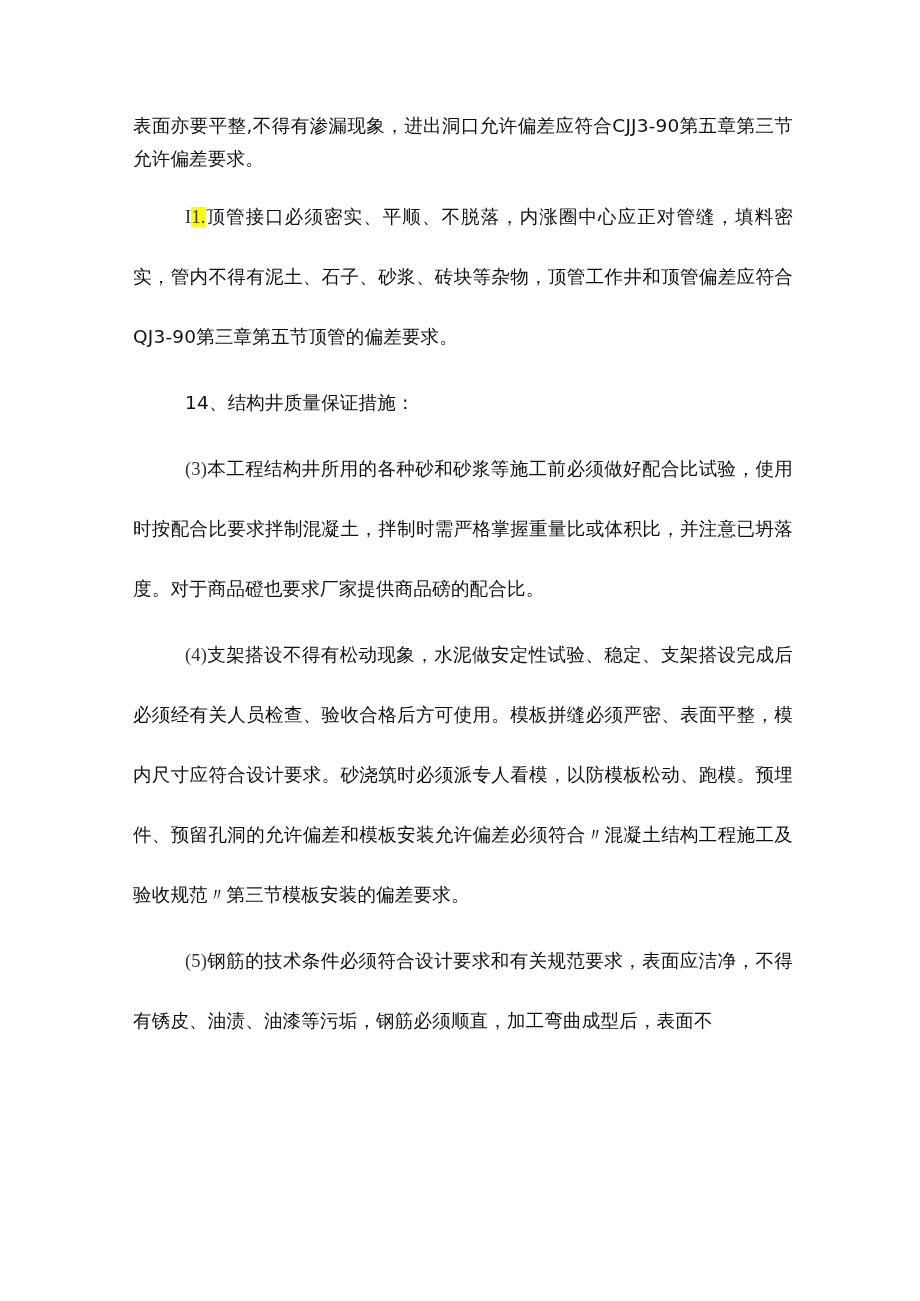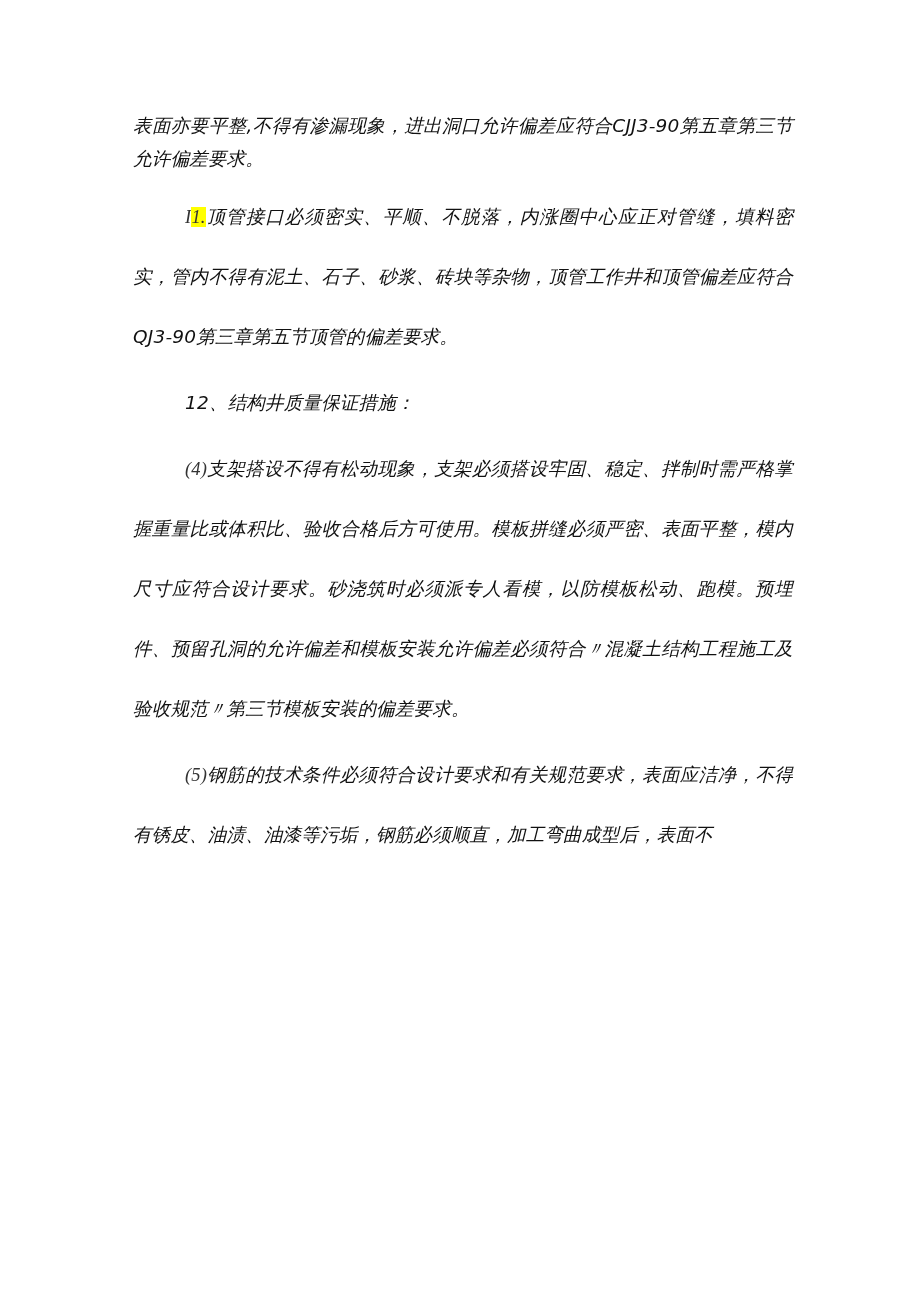--- a/index.html
+++ b/index.html
@@ -1,36 +1,37 @@
 <!DOCTYPE html>
 <html><head>
 <meta charset="utf-8">
 <style>
   html, body { margin: 0; padding: 0; background: #ffffff; }
   body { width: 920px; height: 1301px; position: relative; overflow: hidden;
          font-family: "DejaVu Sans", "Liberation Sans", sans-serif; color: #111; }
-  .page { position: absolute; left: 133px; top: 109px; width: 660px; font-style: italic; }
+  .page { position: absolute; left: 133px; top: 109px; width: 660px; }
   .para { font-size: 18.5px; line-height: 60px; margin: 0 0 6px 0;
           text-align: justify; text-justify: inter-character; letter-spacing: 0.2px; }
   .para.indent { text-indent: 52px; }
   .para.first { line-height: 33px; margin-bottom: 12px; }
   .num { font-family: "Liberation Serif", "DejaVu Serif", serif; color: #333; }
   .hl { background: #ffff00; }
 </style>
 </head>
 <body>
 
 <div class="page">
 
   <p class="para first">表面亦要平整,不得有渗漏现象，进出洞口允许偏差应符合CJJ3-90第五章第三节允许偏差要求。</p>
 
   <p class="para indent"><span class="num">I</span><span class="num hl">1.</span><span>顶管接口必须密实、平顺、不脱落，内涨圈中心应正对管缝，填料密实，管内不得有泥土、石子、砂浆、砖块等杂物，顶管工作井和顶管偏差应符合QJ3-90第三章第五节顶管的偏差要求。</span></p>
 
-  <p class="para indent">12、结构井质量保证措施：</p>
+  <p class="para indent">14、结构井质量保证措施：</p>
 
 
 
+  <p class="para indent"><span class="num">(3)</span><span>本工程结构井所用的各种砂和砂浆等施工前必须做好配合比试验，使用时按配合比要求拌制混凝土，拌制时需严格掌握重量比或体积比，并注意已坍落度。对于商品磴也要求厂家提供商品磅的配合比。</span></p>
 
-  <p class="para indent"><span class="num">(4)</span><span>支架搭设不得有松动现象，支架必须搭设牢固、稳定、拌制时需严格掌握重量比或体积比、验收合格后方可使用。模板拼缝必须严密、表面平整，模内尺寸应符合设计要求。砂浇筑时必须派专人看模，以防模板松动、跑模。预埋件、预留孔洞的允许偏差和模板安装允许偏差必须符合〃混凝土结构工程施工及验收规范〃第三节模板安装的偏差要求。</span></p>
+  <p class="para indent"><span class="num">(4)</span><span>支架搭设不得有松动现象，水泥做安定性试验、稳定、支架搭设完成后必须经有关人员检查、验收合格后方可使用。模板拼缝必须严密、表面平整，模内尺寸应符合设计要求。砂浇筑时必须派专人看模，以防模板松动、跑模。预埋件、预留孔洞的允许偏差和模板安装允许偏差必须符合〃混凝土结构工程施工及验收规范〃第三节模板安装的偏差要求。</span></p>
 
   <p class="para indent"><span class="num">(5)</span><span>钢筋的技术条件必须符合设计要求和有关规范要求，表面应洁净，不得有锈皮、油渍、油漆等污垢，钢筋必须顺直，加工弯曲成型后，表面不</span></p>
 
 </div>
 
 </body></html>

